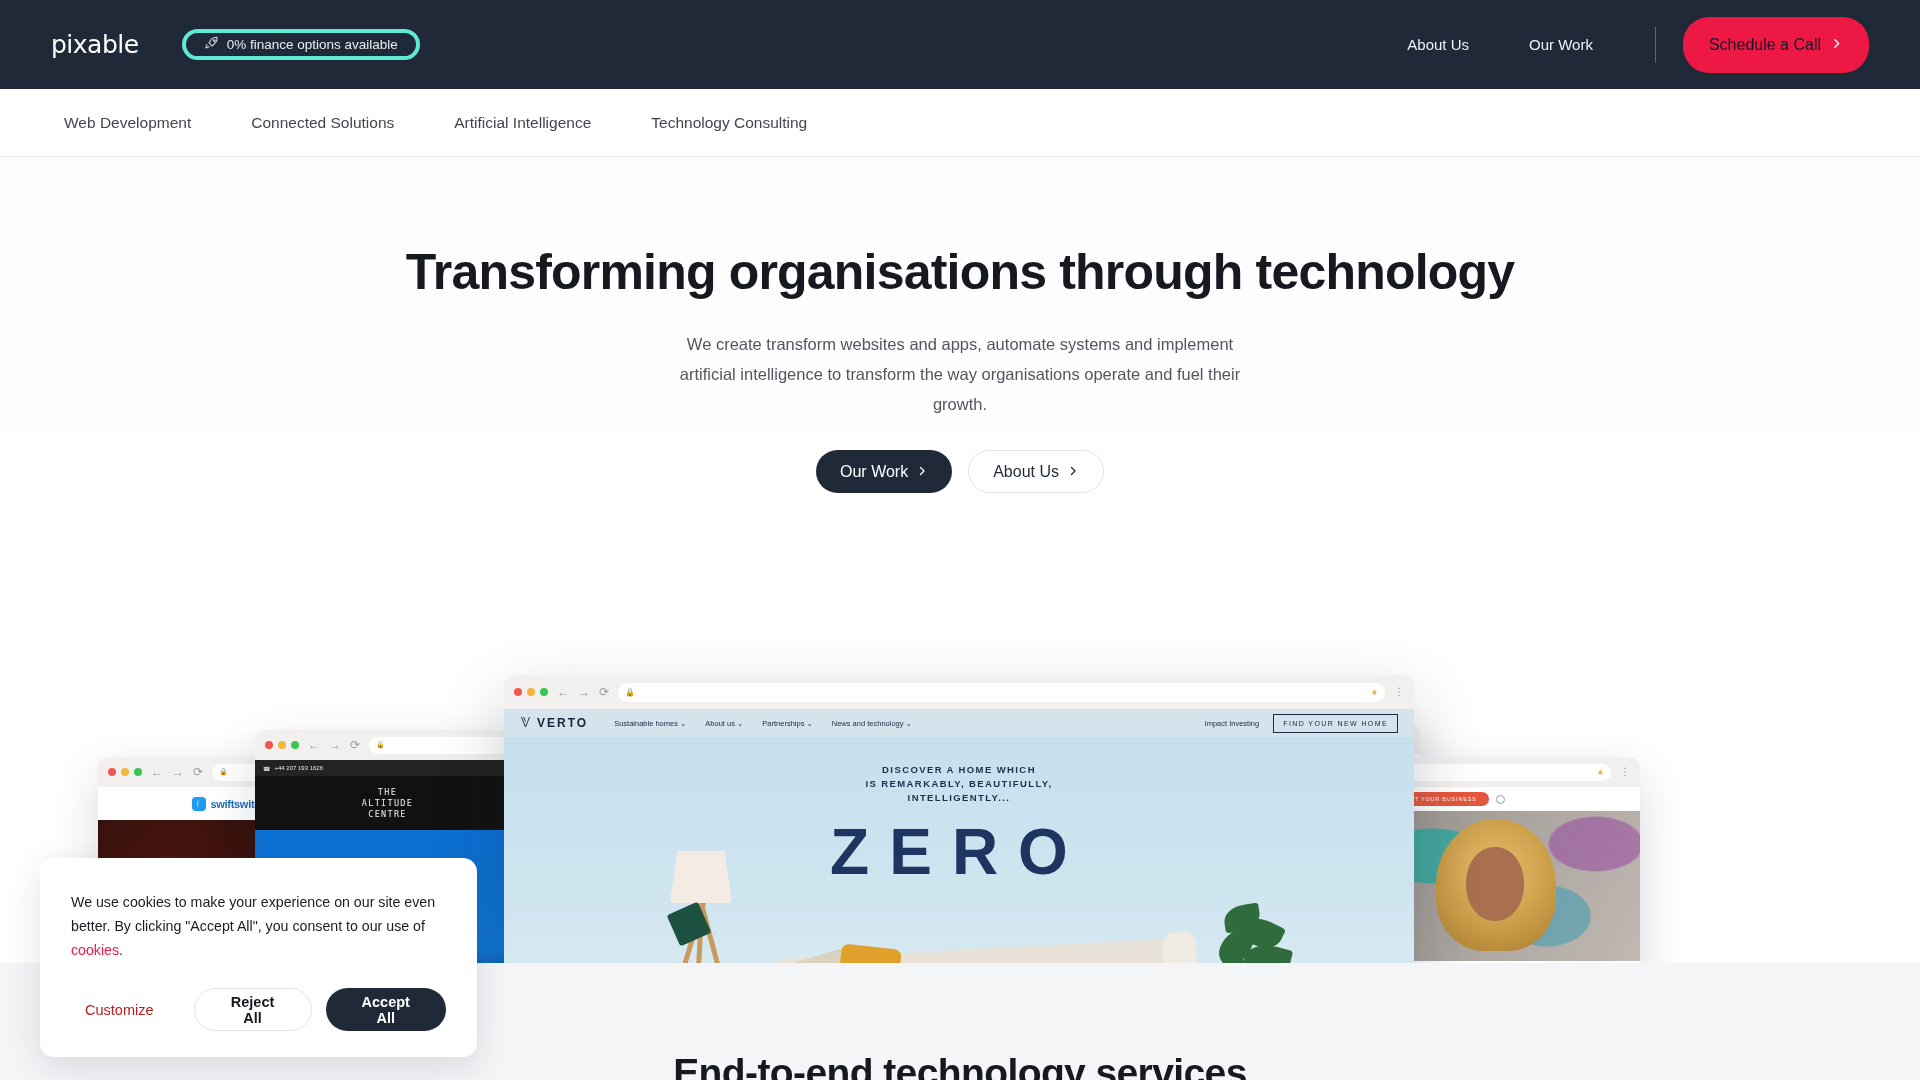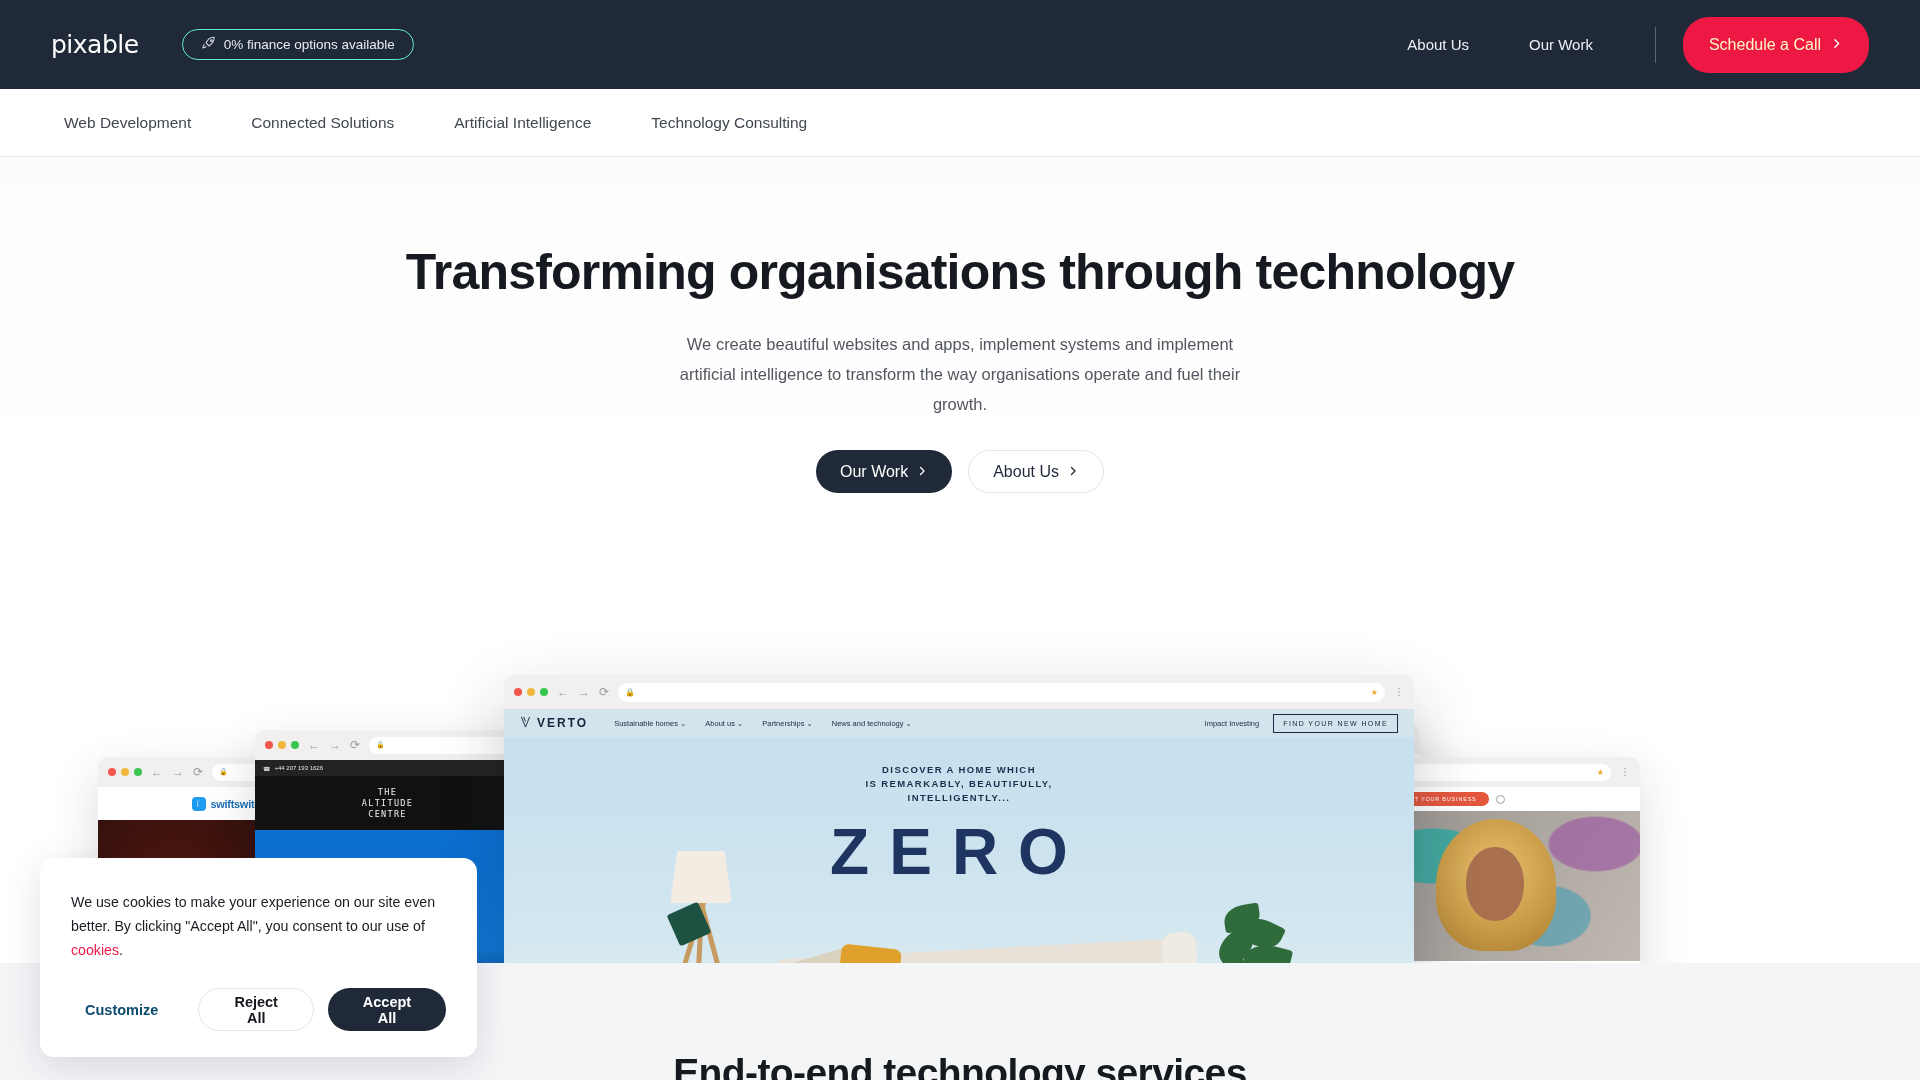--- a/index.html
+++ b/index.html
@@ -22,21 +22,21 @@
     margin-left: 51px;
     font-size: 25px;
     letter-spacing: -0.5px;
     color: #ffffff;
     font-weight: 400;
     font-family: "DejaVu Sans", sans-serif;
   }
   .finance-pill {
     margin-left: 43px;
     height: 31px;
-    border: 1px solid #5eead4;
+    border: 4px solid #5eead4;
     border-radius: 18px;
     display: flex; align-items: center; gap: 8px;
     padding: 0 18px;
     color: #e8ecf1;
     font-size: 13.5px;
     white-space: nowrap;
   }
   .rocket-icon { display: block; }
   .topnav-right {
     margin-left: auto;
@@ -50,21 +50,21 @@
     white-space: nowrap;
     text-decoration: none;
   }
   .topnav-divider {
     width: 1px; height: 36px;
     background: #5d6675;
     margin: 0 27px 0 32px;
   }
   .cta-btn {
     background: #ed1944;
-    color: #fef9c3;
+    color: #0f172a;
     font-size: 16px;
     height: 56px;
     border-radius: 26px;
     border: none;
     padding: 0 26px;
     display: flex; align-items: center; gap: 9px;
     cursor: pointer;
     white-space: nowrap;
   }
   .chev { display: inline-block; }
@@ -286,21 +286,21 @@
     line-height: 24px;
     color: #1a1d23;
   }
   .cookie-link { color: #ef1a4c; text-decoration: none; }
   .cookie-actions {
     margin-top: 26px;
     display: flex; align-items: center; gap: 14px;
   }
   .c-plain {
     background: none; border: none; cursor: pointer;
-    font-size: 14.5px; font-weight: 700; color: #0c4a6e;
+    font-size: 14.5px; font-weight: 400; color: #b91c1c;
     padding: 0 14px; margin-right: 12px;
   }
   .c-ghost {
     background: #fff; border: 1px solid #e3e5ea; border-radius: 24px;
     height: 43px; padding: 0 28px; cursor: pointer;
     font-size: 14.5px; font-weight: 700; color: #16191f;
   }
   .c-dark {
     background: #1f2937; border: none; border-radius: 24px; color: #fff;
     height: 43px; padding: 0 28px; cursor: pointer;
@@ -343,21 +343,21 @@
 
   <div class="subnav">
     <a class="subnav-link">Web Development</a>
     <a class="subnav-link">Connected Solutions</a>
     <a class="subnav-link">Artificial Intelligence</a>
     <a class="subnav-link">Technology Consulting</a>
   </div>
 
   <div class="hero">
     <h1 class="hero-title">Transforming organisations through technology</h1>
-    <p class="hero-sub">We create beautiful websites and apps, implement systems and implement artificial intelligence to transform the way organisations operate and fuel their growth.</p>
+    <p class="hero-sub">We create transform websites and apps, automate systems and implement artificial intelligence to transform the way organisations operate and fuel their growth.</p>
 
     <div class="hero-actions">
       <button class="btn-dark">
         <span>Our Work</span>
         <span>
           <svg width="12" height="12" viewBox="0 0 24 24" fill="none" stroke="#fff" stroke-width="2.6" stroke-linecap="round" stroke-linejoin="round">
               <polyline points="9 5 16 12 9 19"></polyline>
             </svg>
         </span>
       </button>

